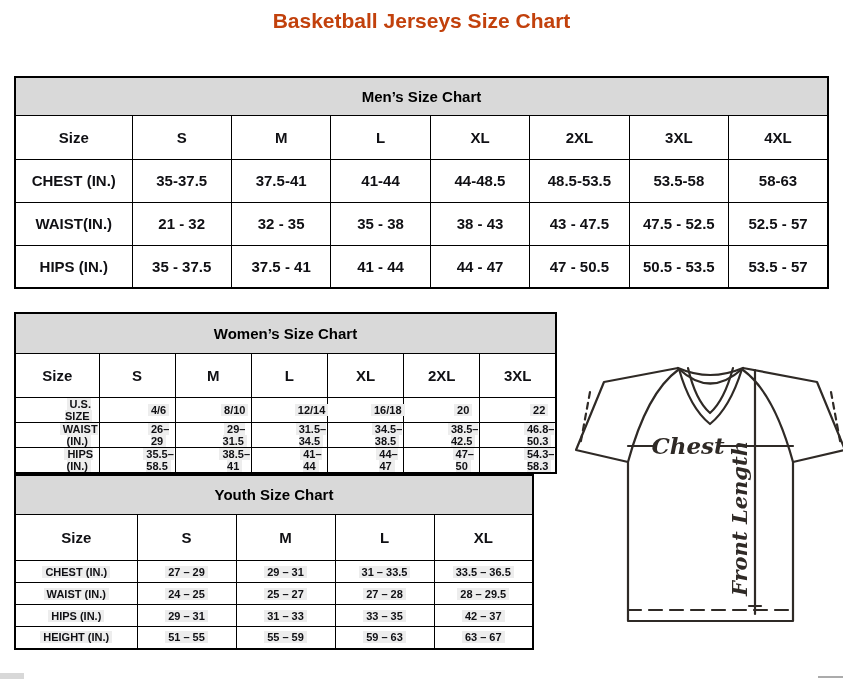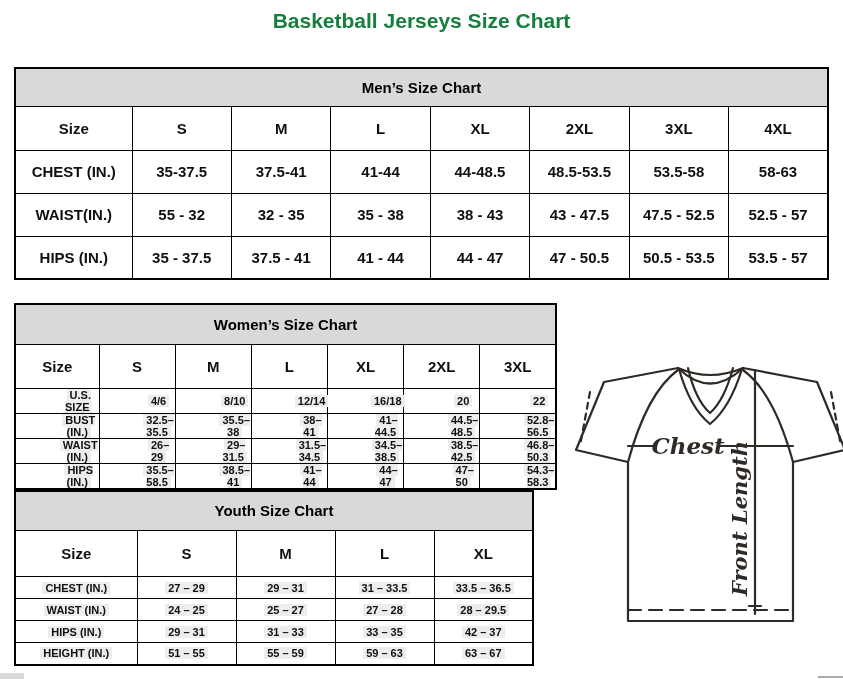--- a/index.html
+++ b/index.html
@@ -1,26 +1,26 @@
 <!DOCTYPE html>
 <html><head>
 <meta charset="utf-8">
 <style>
   * { box-sizing: border-box; margin: 0; padding: 0; }
   html, body { background: #ffffff; }
   body { font-family: "Liberation Sans", sans-serif; color: #101014; }
   .page { position: relative; width: 843px; height: 679px; background: #fff; overflow: hidden; }
-  .page-title { text-align: center; font-size: 21px; font-weight: bold; padding-top: 9px; color: #15803d; }
+  .page-title { text-align: center; font-size: 21px; font-weight: bold; padding-top: 9px; color: #c2410c; }
 
   table.size-table { border-collapse: collapse; table-layout: fixed; margin-left: 14px; background: #fff; border: 2px solid #000; }
   .size-table th, .size-table td { border: 1px solid #000; text-align: center; vertical-align: middle; font-weight: bold; color: #101014; }
   .size-table .title-row th { background: #d9d9d9; font-size: 15px; color: #000; }
 
   
-  .tbl-mens { width: 815px; margin-top: 34px; }
+  .tbl-mens { width: 815px; margin-top: 43px; }
   .tbl-mens .title-row th { height: 38px; }
   .tbl-mens .col-header-row th { height: 44px; font-size: 15px; }
   .tbl-mens tbody tr { height: 43px; }
   .tbl-mens tbody th, .tbl-mens tbody td { font-size: 15px; }
   .tbl-mens col.c0 { width: 117px; }
 
   
   .tbl-womens { width: 543px; margin-top: 23px; }
   .tbl-womens .title-row th { height: 40px; }
   .tbl-womens .col-header-row th { height: 44px; font-size: 15px; }
@@ -85,21 +85,21 @@
           <td><span class="hl">35-37.5</span></td>
           <td><span class="hl">37.5-41</span></td>
           <td><span class="hl">41-44</span></td>
           <td><span class="hl">44-48.5</span></td>
           <td><span class="hl">48.5-53.5</span></td>
           <td><span class="hl">53.5-58</span></td>
           <td><span class="hl">58-63</span></td>
         </tr>
         <tr>
           <th class="row-label"><span class="hl">WAIST(IN.)</span></th>
-          <td><span class="hl">55 - 32</span></td>
+          <td><span class="hl">21 - 32</span></td>
           <td><span class="hl">32 - 35</span></td>
           <td><span class="hl">35 - 38</span></td>
           <td><span class="hl">38 - 43</span></td>
           <td><span class="hl">43 - 47.5</span></td>
           <td><span class="hl">47.5 - 52.5</span></td>
           <td><span class="hl">52.5 - 57</span></td>
         </tr>
         <tr>
           <th class="row-label"><span class="hl">HIPS (IN.)</span></th>
           <td><span class="hl">35 - 37.5</span></td>
@@ -141,29 +141,20 @@
         <tr>
           <th class="row-label"><span class="hl">U.S. SIZE</span></th>
           <td><span class="hl">4/6</span></td>
           <td><span class="hl">8/10</span></td>
           <td><span class="hl">12/14</span></td>
           <td><span class="hl">16/18</span></td>
           <td><span class="hl">20</span></td>
           <td><span class="hl">22</span></td>
         </tr>
         <tr>
-          <th class="row-label"><span class="hl">BUST (IN.)</span></th>
-          <td><span class="hl">32.5–35.5</span></td>
-          <td><span class="hl">35.5–38</span></td>
-          <td><span class="hl">38–41</span></td>
-          <td><span class="hl">41–44.5</span></td>
-          <td><span class="hl">44.5–48.5</span></td>
-          <td><span class="hl">52.8–56.5</span></td>
-        </tr>
-        <tr>
           <th class="row-label"><span class="hl">WAIST (IN.)</span></th>
           <td><span class="hl">26–29</span></td>
           <td><span class="hl">29–31.5</span></td>
           <td><span class="hl">31.5–34.5</span></td>
           <td><span class="hl">34.5–38.5</span></td>
           <td><span class="hl">38.5–42.5</span></td>
           <td><span class="hl">46.8–50.3</span></td>
         </tr>
         <tr>
           <th class="row-label"><span class="hl">HIPS (IN.)</span></th>

